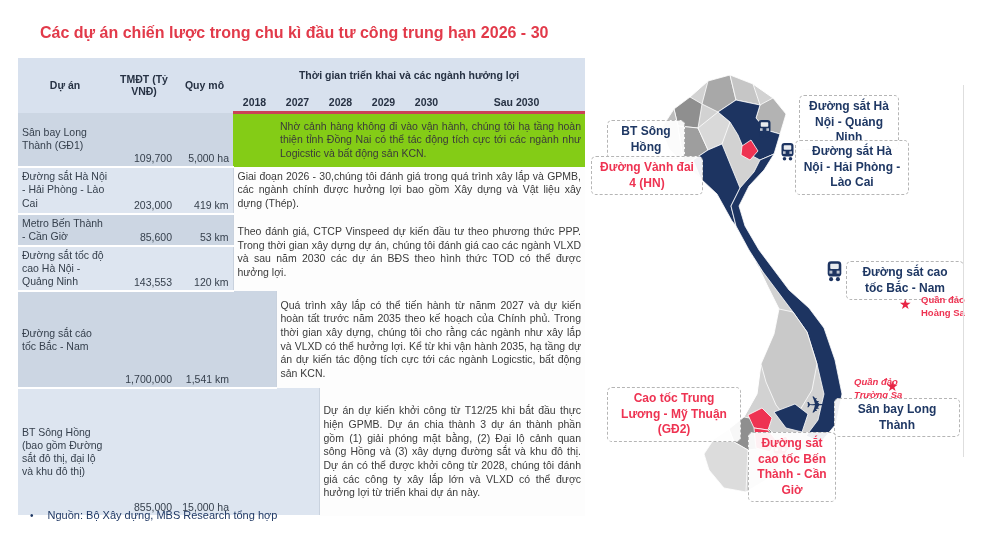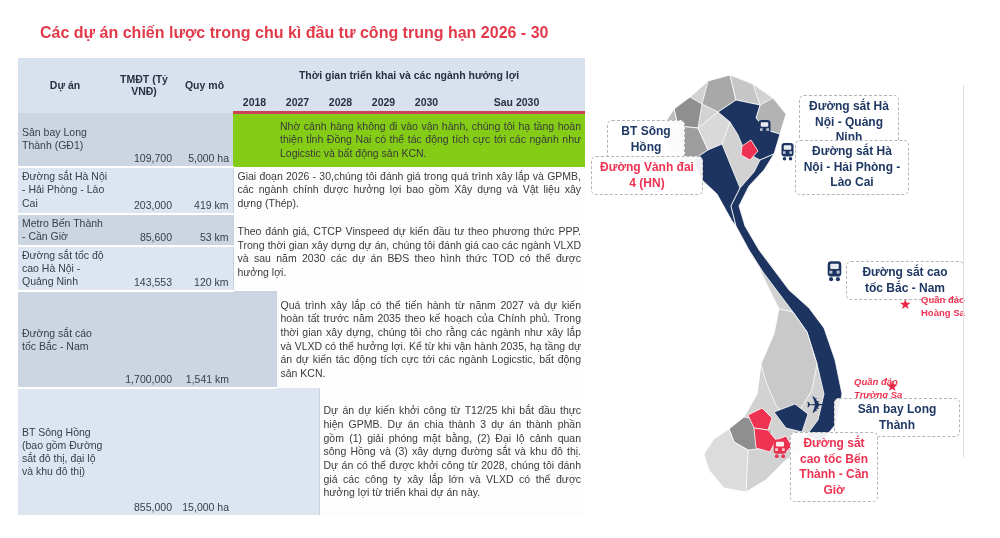--- a/index.html
+++ b/index.html
@@ -192,18 +192,22 @@
 
 <div class="map-label" style="left:607px;top:120px;width:78px;">BT Sông Hồng</div>
 <div class="map-label" style="left:799px;top:95px;width:100px;">Đường sắt Hà Nội - Quảng Ninh</div>
 <div class="map-label" style="left:795px;top:140px;width:114px;">Đường sắt Hà Nội - Hải Phòng - Lào Cai</div>
 <div class="map-label red" style="left:591px;top:156px;width:112px;">Đường Vành đai 4 (HN)</div>
 <div class="map-label" style="left:846px;top:261px;width:118px;">Đường sắt cao tốc Bắc - Nam</div>
 <span class="star" style="left:899px;top:297px;">★</span>
 <div class="island" style="left:921px;top:294px;width:58px;">Quần đảo Hoàng Sa</div>
 <span class="star" style="left:886px;top:379px;">★</span>
 <div class="island" style="left:854px;top:376px;width:62px;font-style:italic;">Quần đảo Trường Sa</div>
+<div class="map-label red" style="left:607px;top:387px;width:134px;">Cao tốc Trung Lương - Mỹ Thuận (GĐ2)</div>
 <div class="map-label" style="left:834px;top:398px;width:126px;">Sân bay Long Thành</div>
-<div class="map-label red" style="left:790px;top:432px;width:88px;">Đường sắt cao tốc Bến Thành - Cần Giờ</div>
+<div class="map-label red" style="left:748px;top:432px;width:88px;">Đường sắt cao tốc Bến Thành - Cần Giờ</div>
 <div id="edge-line"></div>
 
-
+<div id="source-line">
+  <span class="bullet">•</span><span>Nguồn: Bộ Xây dựng, MBS Research tổng hợp</span>
 </div>
 
+</div>
+
 </body></html>

